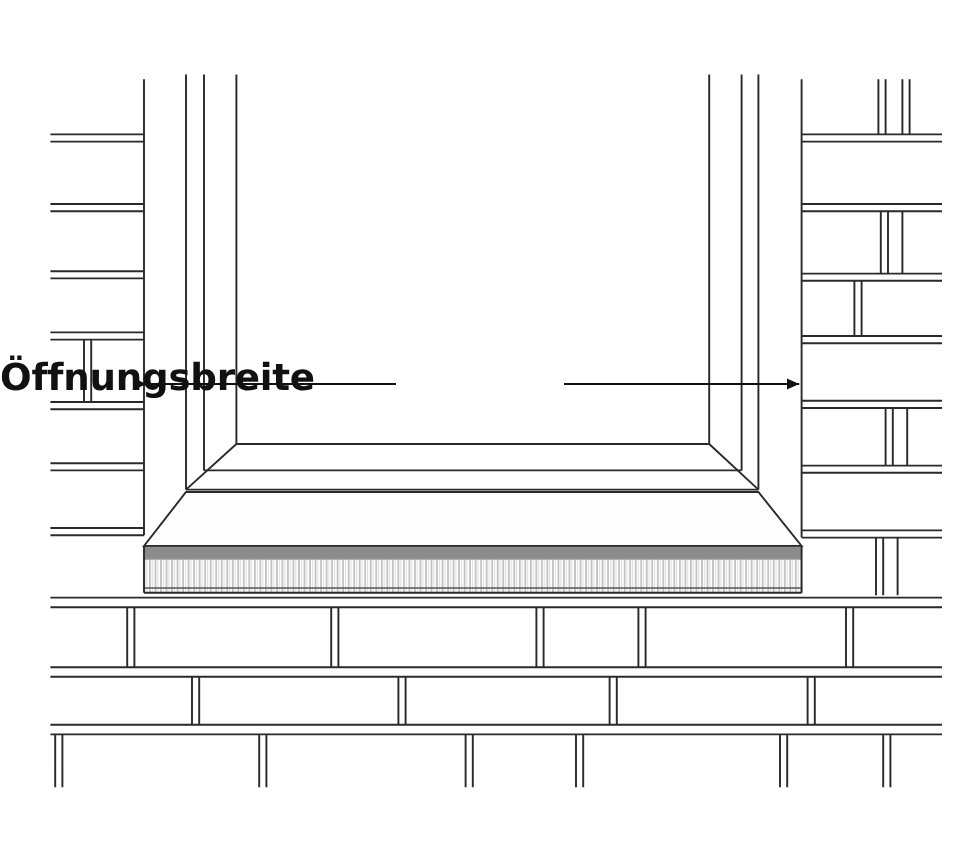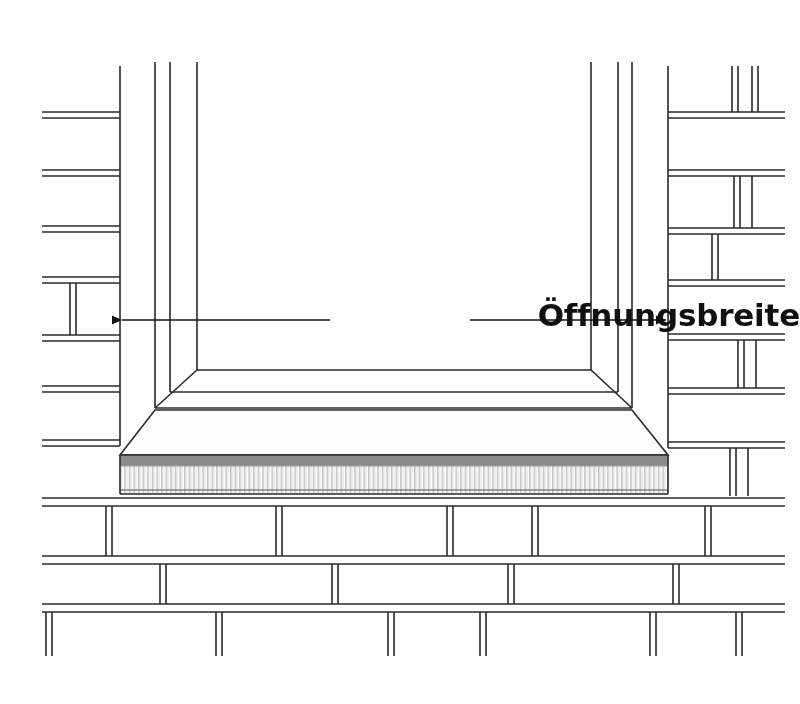--- a/index.html
+++ b/index.html
@@ -20,21 +20,21 @@
   #diagram {
     display: block;
     width: 800px;
     height: 704px;
   }
   .dim-label {
     position: absolute;
     left: 0;
     top: 295px;
     width: 800px;
-    text-align: right;
+    text-align: left;
     font-family: "DejaVu Sans", sans-serif;
     font-weight: bold;
     font-size: 31px;
     letter-spacing: -0.2px;
     color: #111111;
     line-height: 40px;
     white-space: nowrap;
     pointer-events: none;
   }
 </style>

